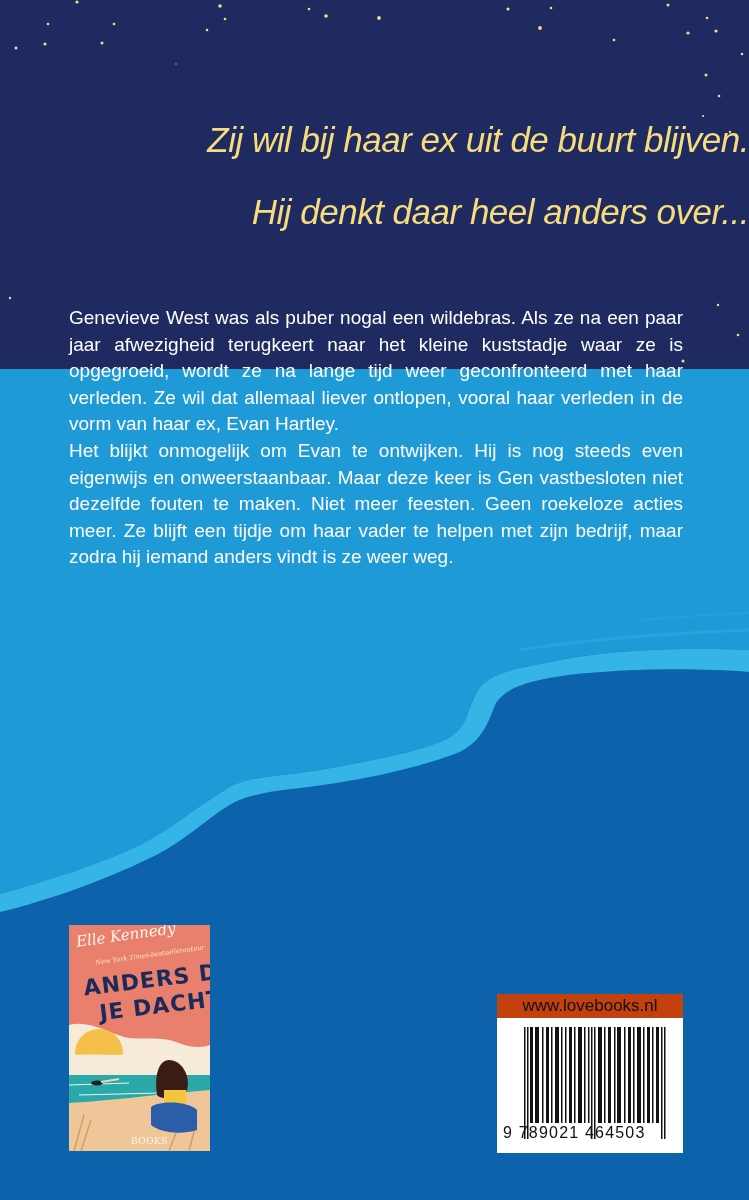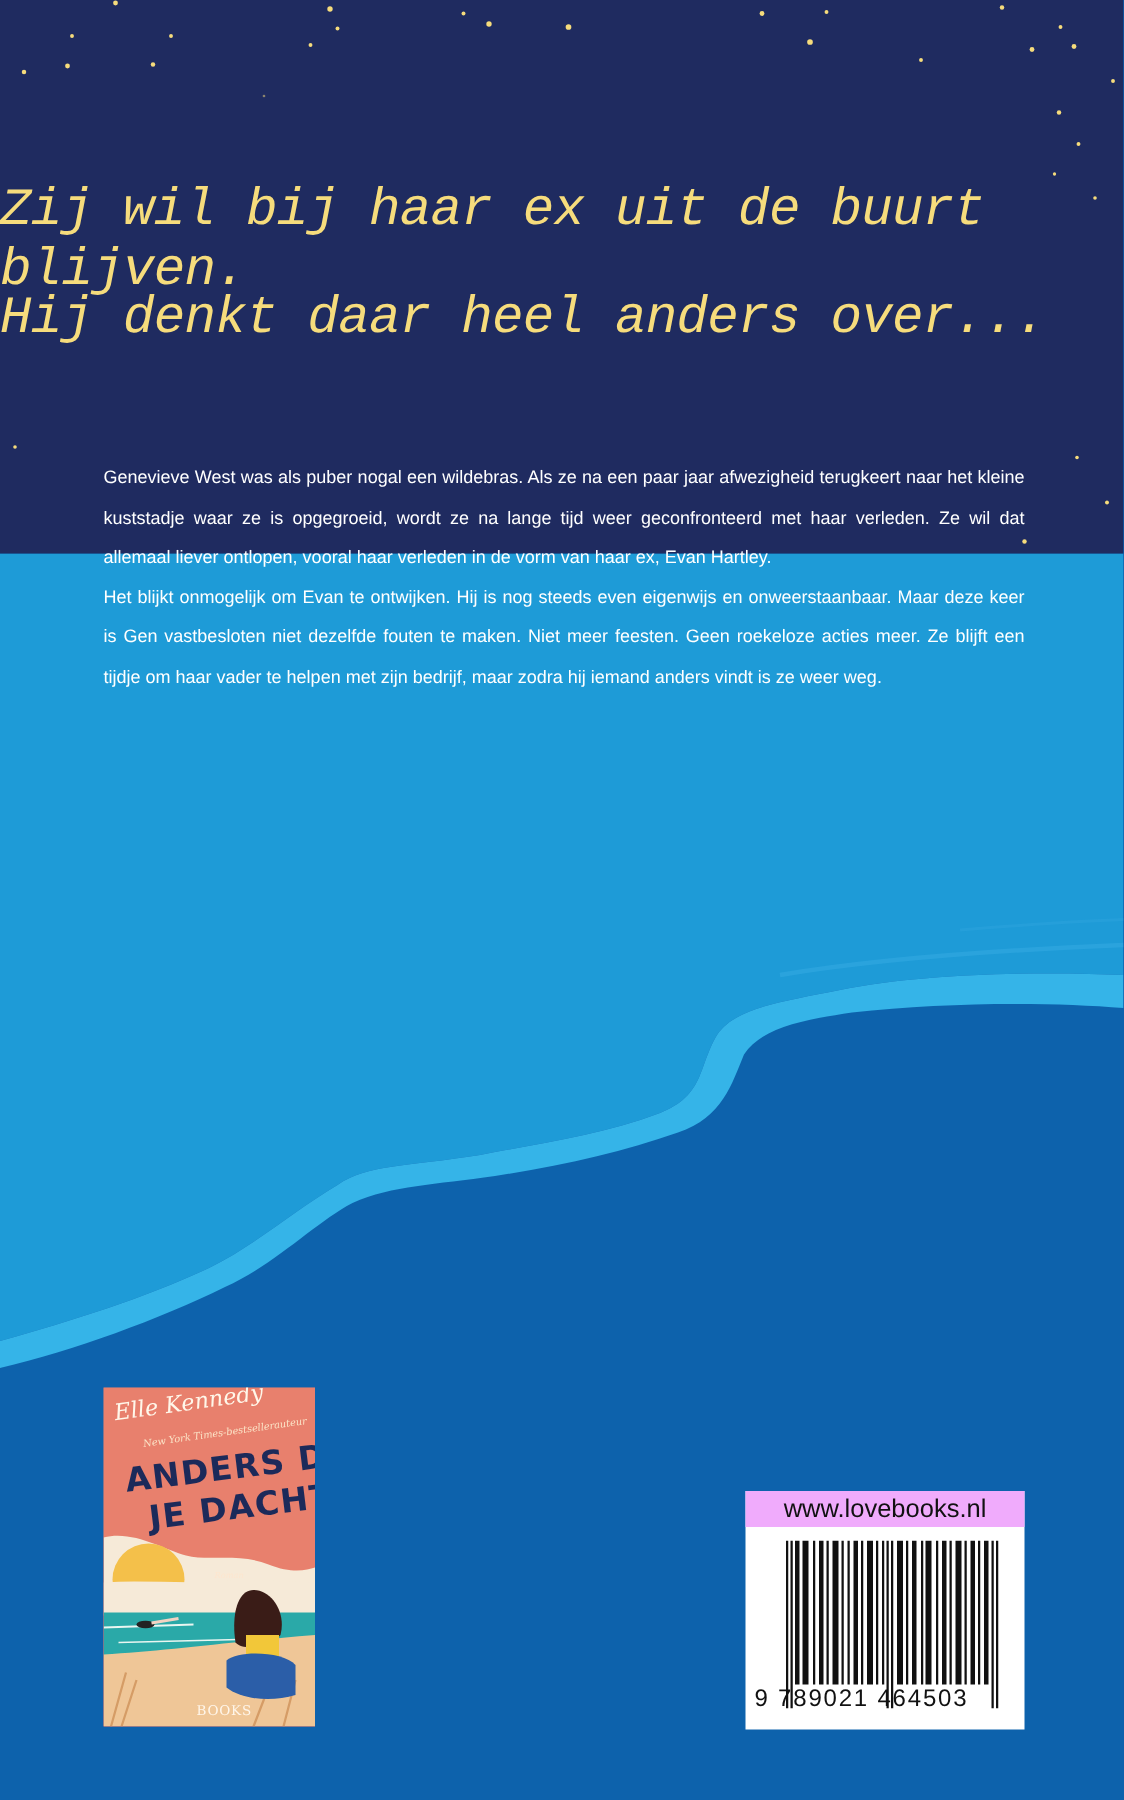--- a/index.html
+++ b/index.html
@@ -1,43 +1,43 @@
 <!DOCTYPE html>
 <html><head>
 <meta charset="utf-8">
 <style>
   html, body { margin:0; padding:0; }
   body { width:749px; height:1200px; overflow:hidden; background:#0d62ac; font-family:"Liberation Sans", sans-serif; }
   #cover { position:relative; width:749px; height:1200px; overflow:hidden; }
   .bg-svg { position:absolute; left:0; top:0; width:749px; height:1200px; }
-  .tagline { position:absolute; left:0; width:749px; text-align:left; color:#f6dc7c;
-    font-family:Liberation Mono, monospace; font-style:italic; font-size:35px; letter-spacing:-0.5px; }
+  .tagline { position:absolute; left:0; width:749px; text-align:right; color:#f6dc7c;
+    font-family:Liberation Sans, sans-serif; font-style:italic; font-size:35px; letter-spacing:-0.5px; }
   .tag1 { top:120px; }
   .tag2 { top:180px;margin-top:12px; }
   .blurb { position:absolute; left:69px; top:305px; width:614px; color:#ffffff;
-    font-family:"Liberation Sans", sans-serif; font-size:12px; line-height:26.6px; text-align:justify; }
+    font-family:"Liberation Sans", sans-serif; font-size:19px; line-height:26.6px; text-align:justify; }
   .blurb p { margin:0; }
   .blurb p.last-line-left { text-align-last:left; }
   .thumb { position:absolute; left:69px; top:925px; width:141px; height:226px; overflow:hidden;
     background:#e8806d; }
   .thumb svg { position:absolute; left:0; top:0; }
   .thumb .author { position:absolute; left:6px; top:8px; color:#fff7ea; font-family:"DejaVu Serif", serif;
     font-style:italic; font-size:15px; transform:rotate(-8deg); transform-origin:left top; white-space:nowrap; }
   .thumb .subtitle { position:absolute; left:26px; top:26px; color:#fbe3c7; font-family:"DejaVu Serif", serif;
     font-style:italic; font-size:6.5px; transform:rotate(-8deg); white-space:nowrap; }
   .thumb .title1 { position:absolute; left:14px; top:40px; color:#1c2a5a; font-family:"DejaVu Sans", sans-serif;
     font-weight:bold; font-size:22px; letter-spacing:1px; transform:rotate(-7deg); white-space:nowrap; }
   .thumb .title2 { position:absolute; left:30px; top:68px; color:#1c2a5a; font-family:"DejaVu Sans", sans-serif;
     font-weight:bold; font-size:22px; letter-spacing:1px; transform:rotate(-7deg); white-space:nowrap; }
   .thumb .genre { position:absolute; left:74px; top:123px; color:#fde6cf; font-family:"DejaVu Serif", serif;
     font-style:italic; font-size:5.5px; }
   .thumb .publisher { position:absolute; left:0; width:161px; top:211px; text-align:center; color:#fff6ea;
     font-family:"DejaVu Serif", serif; font-size:9px; letter-spacing:0.5px; }
   .barcode-box { position:absolute; left:497px; top:994px; width:186px; height:159px; background:#ffffff; }
-  .barcode-url { height:24px; background:#f0abfc; color:#111; text-align:center;
+  .barcode-url { height:24px; background:#c2410c; color:#111; text-align:center;
     font-family:"Liberation Sans", sans-serif; font-size:17px; line-height:24px; }
   .barcode-bars { position:absolute; left:27px; top:33px; width:142px; height:112px; }
   .barcode-digits { position:absolute; left:6px; top:130px; color:#111; font-family:"Liberation Sans", sans-serif;
     font-size:16px; letter-spacing:1.2px; background:transparent;text-align:right; }
 </style>
 </head>
 <body>
 
 <div id="cover">
 

